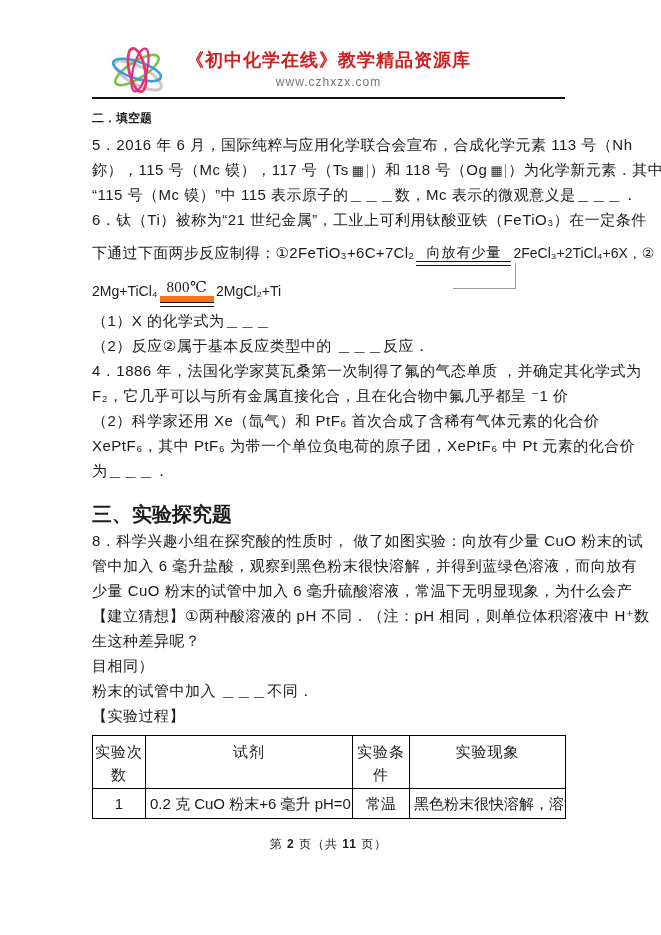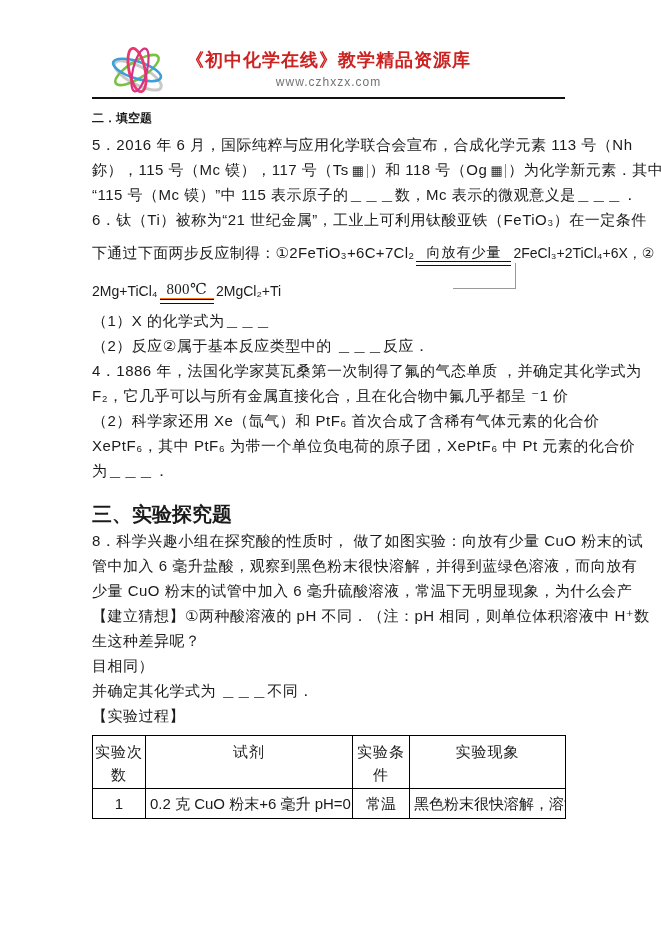--- a/index.html
+++ b/index.html
@@ -30,21 +30,21 @@
 
   .raretofu {
     display:inline-block; font-size:13px; line-height:14px; color:#2a2a2a;
     border-right:1px solid #888; padding:0 2px 0 1px; margin:0 2px;
   }
 
   
   .rxn { display:inline-block; vertical-align:middle; text-align:center; margin:0 2px; position:relative; }
   .rxn .cond { display:block; font-size:14px; line-height:18px; padding:0 10px; letter-spacing:1px; }
   .rxn .cond2 { display:block; font-size:15px; line-height:18px; padding:0 7px;
-                font-family:"Liberation Serif","DejaVu Serif",serif; border-bottom:1px solid #f97316; }
+                font-family:"Liberation Serif","DejaVu Serif",serif; border-bottom:6px solid #f97316; }
   .rxn .dline { display:block; height:3px; border-top:1.5px solid #111; border-bottom:1.5px solid #111; }
   
   .rxn.artifact::after {
     content:""; position:absolute; left:38%; right:-5px; top:20px; height:25px;
     border-right:1px solid #999; border-bottom:1px solid #999;
   }
 
   
   .doc-table { border-collapse:collapse; margin-top:7px; width:473px; table-layout:fixed; }
   .doc-table th, .doc-table td { border:1px solid #000; font-size:15px; }
@@ -104,21 +104,21 @@
     <div class="ln">为＿＿＿．</div>
 
     <div class="sec-h2">三、实验探究题</div>
 
     <div class="ln">8．科学兴趣小组在探究酸的性质时， 做了如图实验：向放有少量 CuO 粉末的试</div>
     <div class="ln">管中加入 6 毫升盐酸，观察到黑色粉末很快溶解，并得到蓝绿色溶液，而向放有</div>
     <div class="ln">少量 CuO 粉末的试管中加入 6 毫升硫酸溶液，常温下无明显现象，为什么会产</div>
     <div class="ln">【建立猜想】①两种酸溶液的 pH 不同．（注：pH 相同，则单位体积溶液中 H⁺数</div>
     <div class="ln">生这种差异呢？</div>
     <div class="ln">目相同）</div>
-    <div class="ln">并确定其化学式为 ＿＿＿不同．</div>
+    <div class="ln">粉末的试管中加入 ＿＿＿不同．</div>
     <div class="ln">【实验过程】</div>
 
     <table class="doc-table">
       <colgroup>
           <col style="width:53px">
           <col style="width:207px">
           <col style="width:57px">
           <col style="width:156px">
         </colgroup>
       <thead>
@@ -132,15 +132,16 @@
       <tbody>
         <tr>
           <td class="td-c">1</td>
           <td class="td-l">0.2 克 CuO 粉末+6 毫升 pH=0 的盐</td>
           <td class="td-c">常温</td>
           <td class="td-l">黑色粉末很快溶解，溶液</td>
         </tr>
       </tbody>
     </table>
 
+    <div class="foot"><span>第 </span><span class="pgnum">2</span><span> 页（共 </span><span class="pgnum">11</span><span> 页）</span></div>
 
   </div>
 </div>
 
 </body></html>

